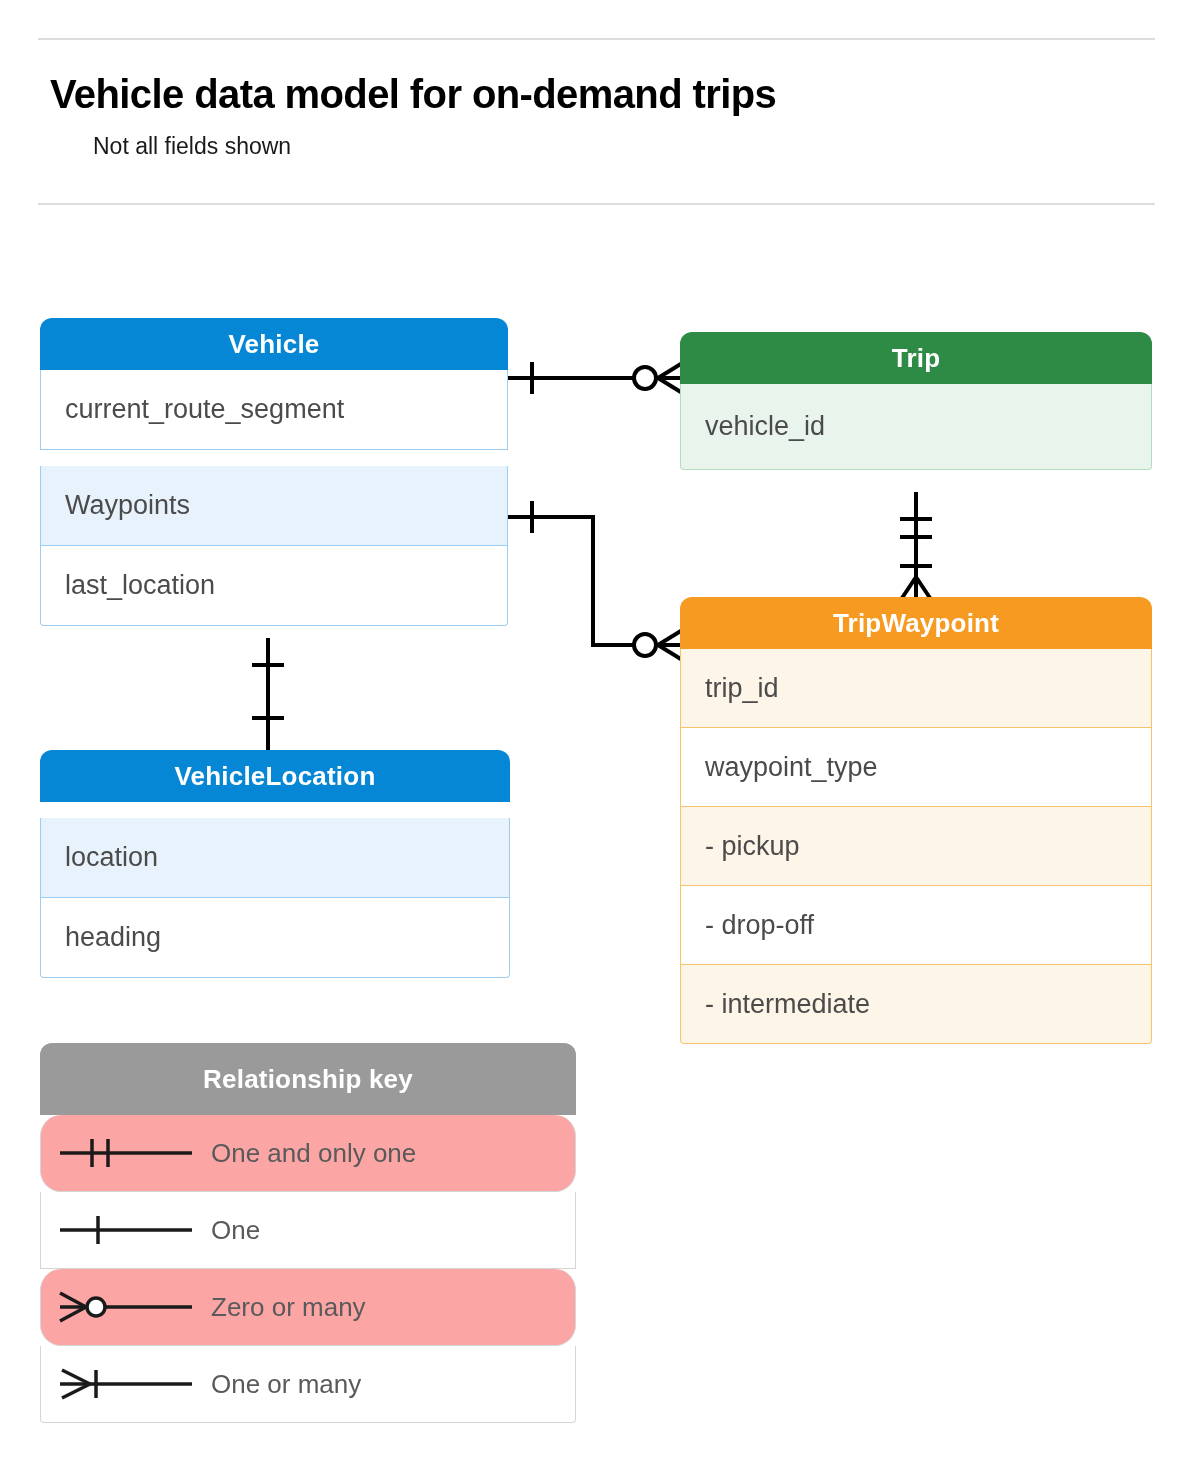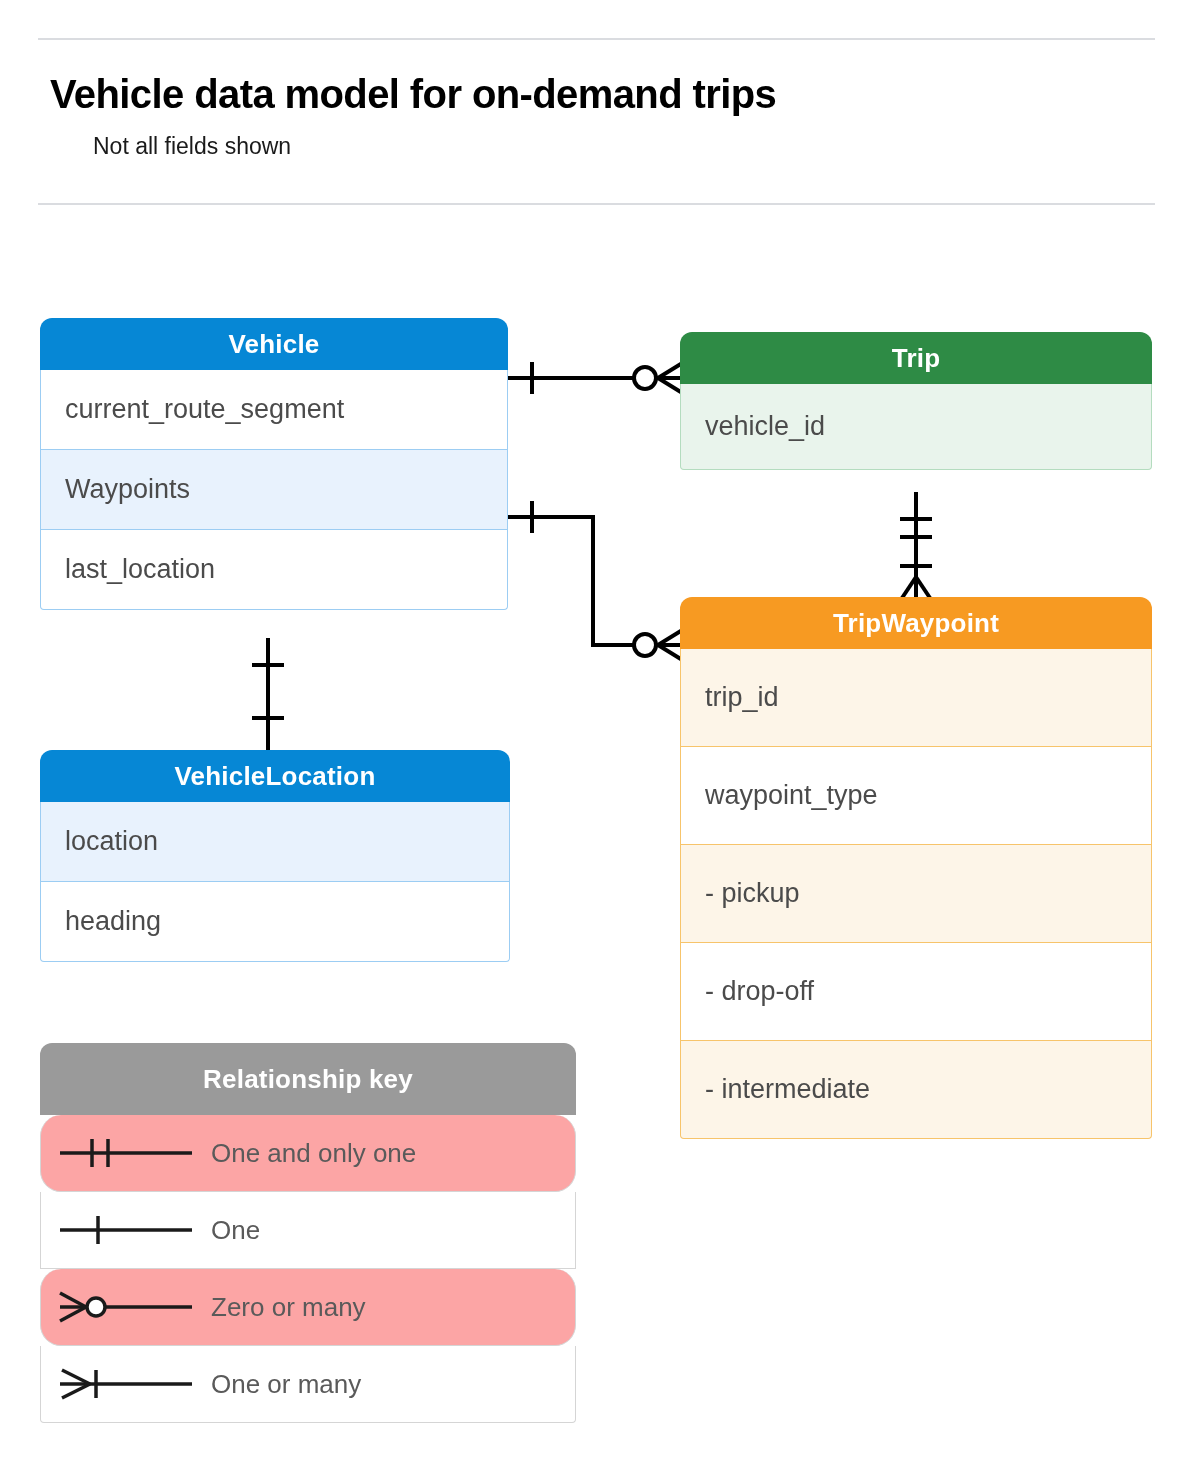--- a/index.html
+++ b/index.html
@@ -69,21 +69,21 @@
     font-size: 27px;
     color: #4b4b4b;
     border-style: solid;
     border-width: 0 1.5px 1.5px 1.5px;
   }
   .entity-row:last-child { border-radius: 0 0 4px 4px; }
 
   
   .theme-blue .entity-header { background: #0687d5; }
   .theme-blue .entity-row    { border-color: #9ccdf3; }
-  .theme-blue .row-alt       { background: #e8f2fd; }
+  .theme-blue .row-alt       { background: #e8f2fd; margin-top: 16px; }
   .theme-blue .row-plain     { background: #ffffff; }
 
   
   .theme-green .entity-header { background: #2e8b45; }
   .theme-green .entity-row    { border-color: #b4dcbf; }
   .theme-green .row-alt       { background: #e9f4ec; }
 
   
   .theme-orange .entity-header { background: #f79a22; }
   .theme-orange .entity-row    { border-color: #f7c46b; }
@@ -97,21 +97,21 @@
 
   
   #entity-vehicle          { left: 40px;  top: 318px;  width: 468px; }
   #entity-trip             { left: 680px; top: 332px;  width: 472px; }
   #entity-tripwaypoint     { left: 680px; top: 597px;  width: 472px; }
   #entity-vehiclelocation  { left: 40px;  top: 750px;  width: 470px; }
   #legend-box              { left: 40px;  top: 1043px; width: 536px; }
 
   #entity-vehicle .entity-row         { height: 80px; }
   #entity-trip .entity-row            { height: 86px; }
-  #entity-tripwaypoint .entity-row    { height: 98px; }
+  #entity-tripwaypoint .entity-row    { height: 79px; }
   #entity-vehiclelocation .entity-row { height: 80px; }
 
   
   #legend-box .entity-header { height: 72px; font-size: 26px; }
   .legend-row {
     height: 77px;
     display: flex;
     align-items: center;
     border-style: solid;
     border-width: 0 1.5px 1.5px 1.5px;

